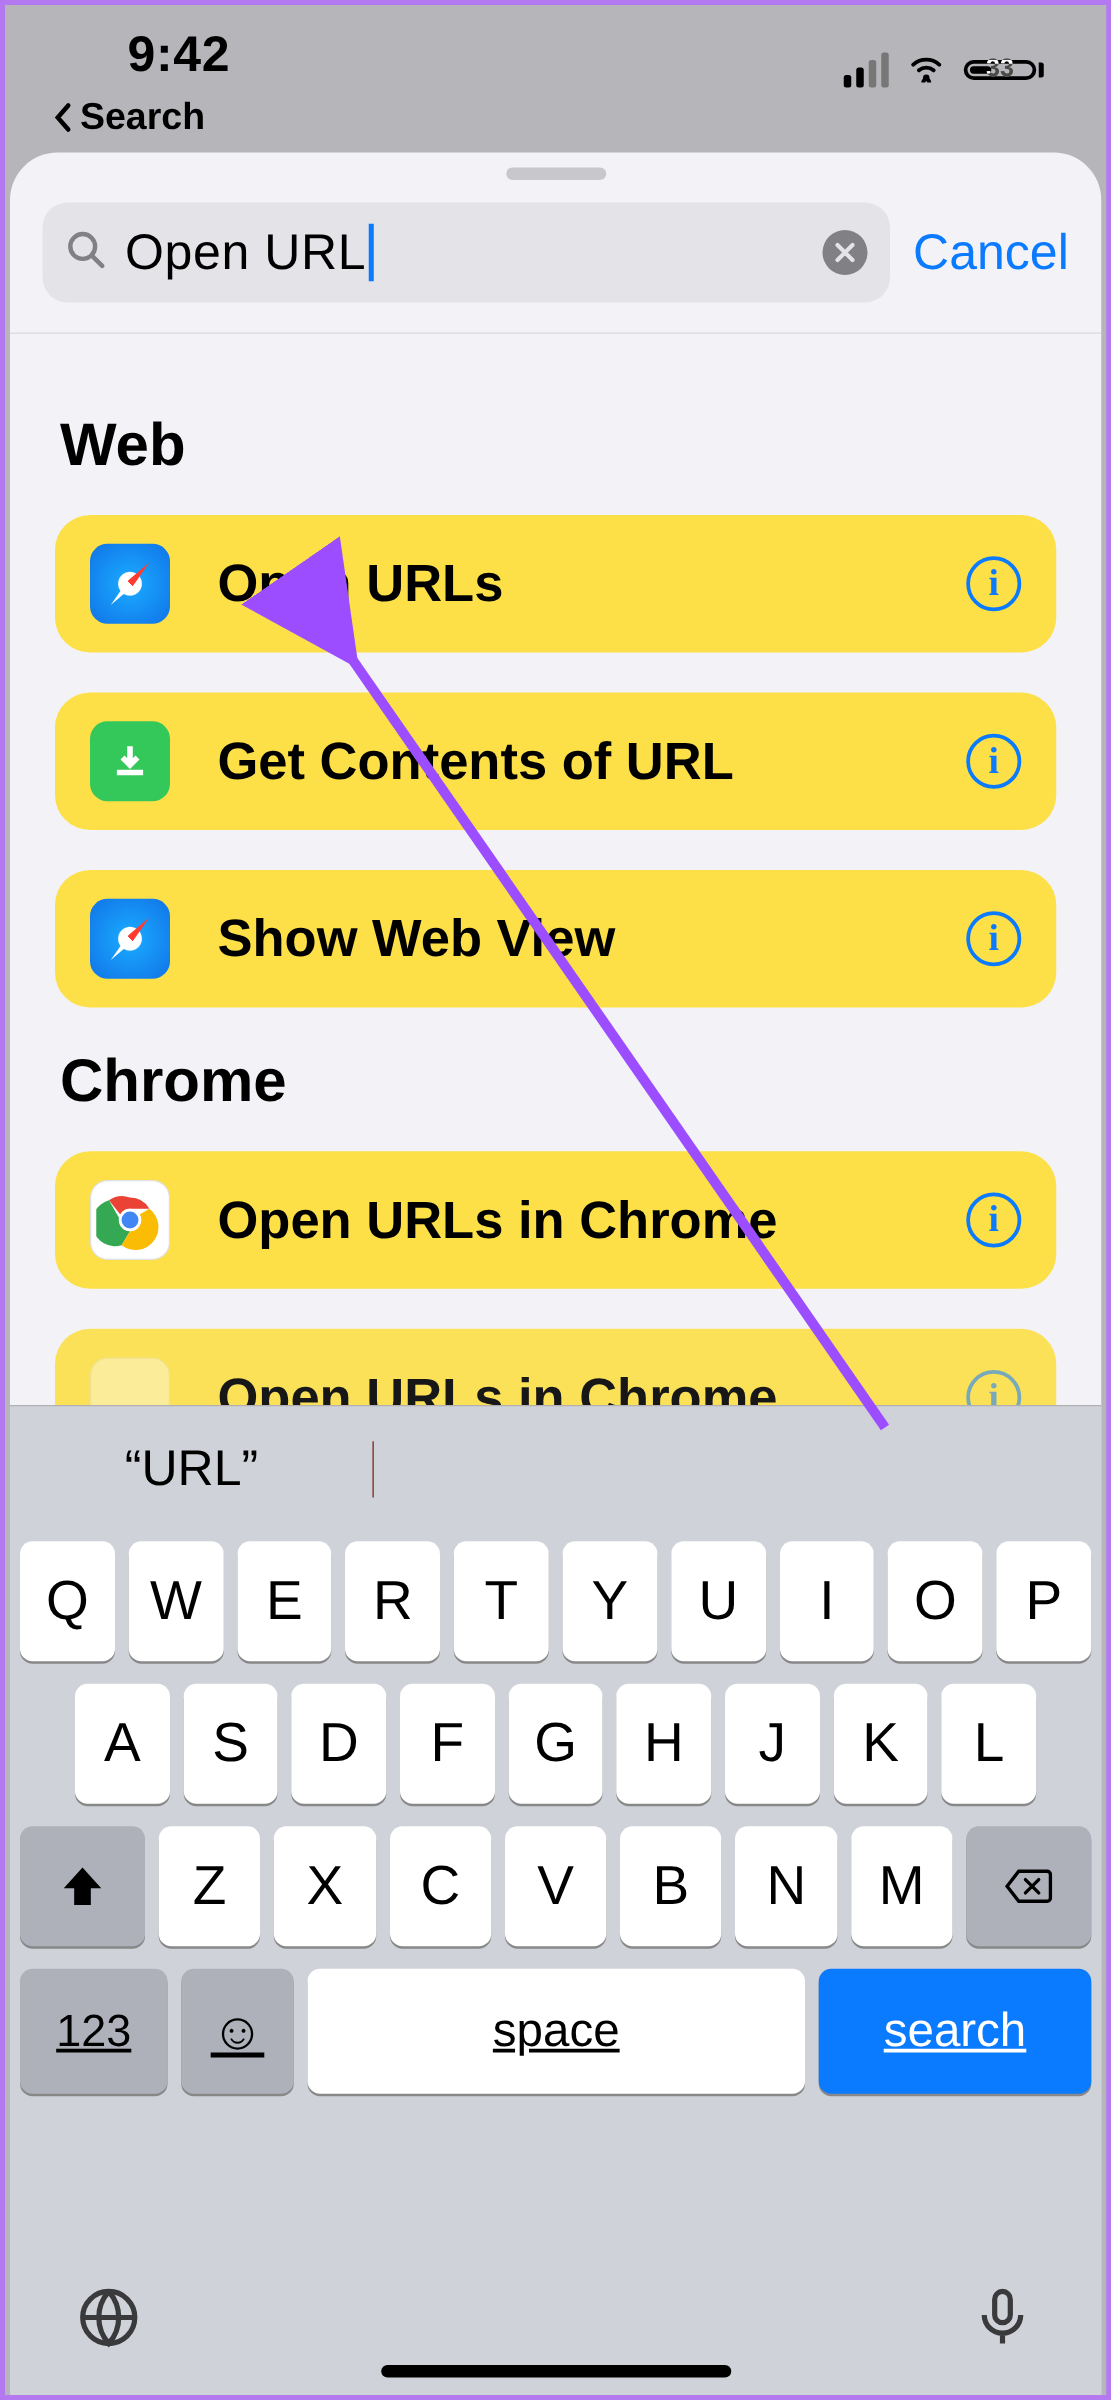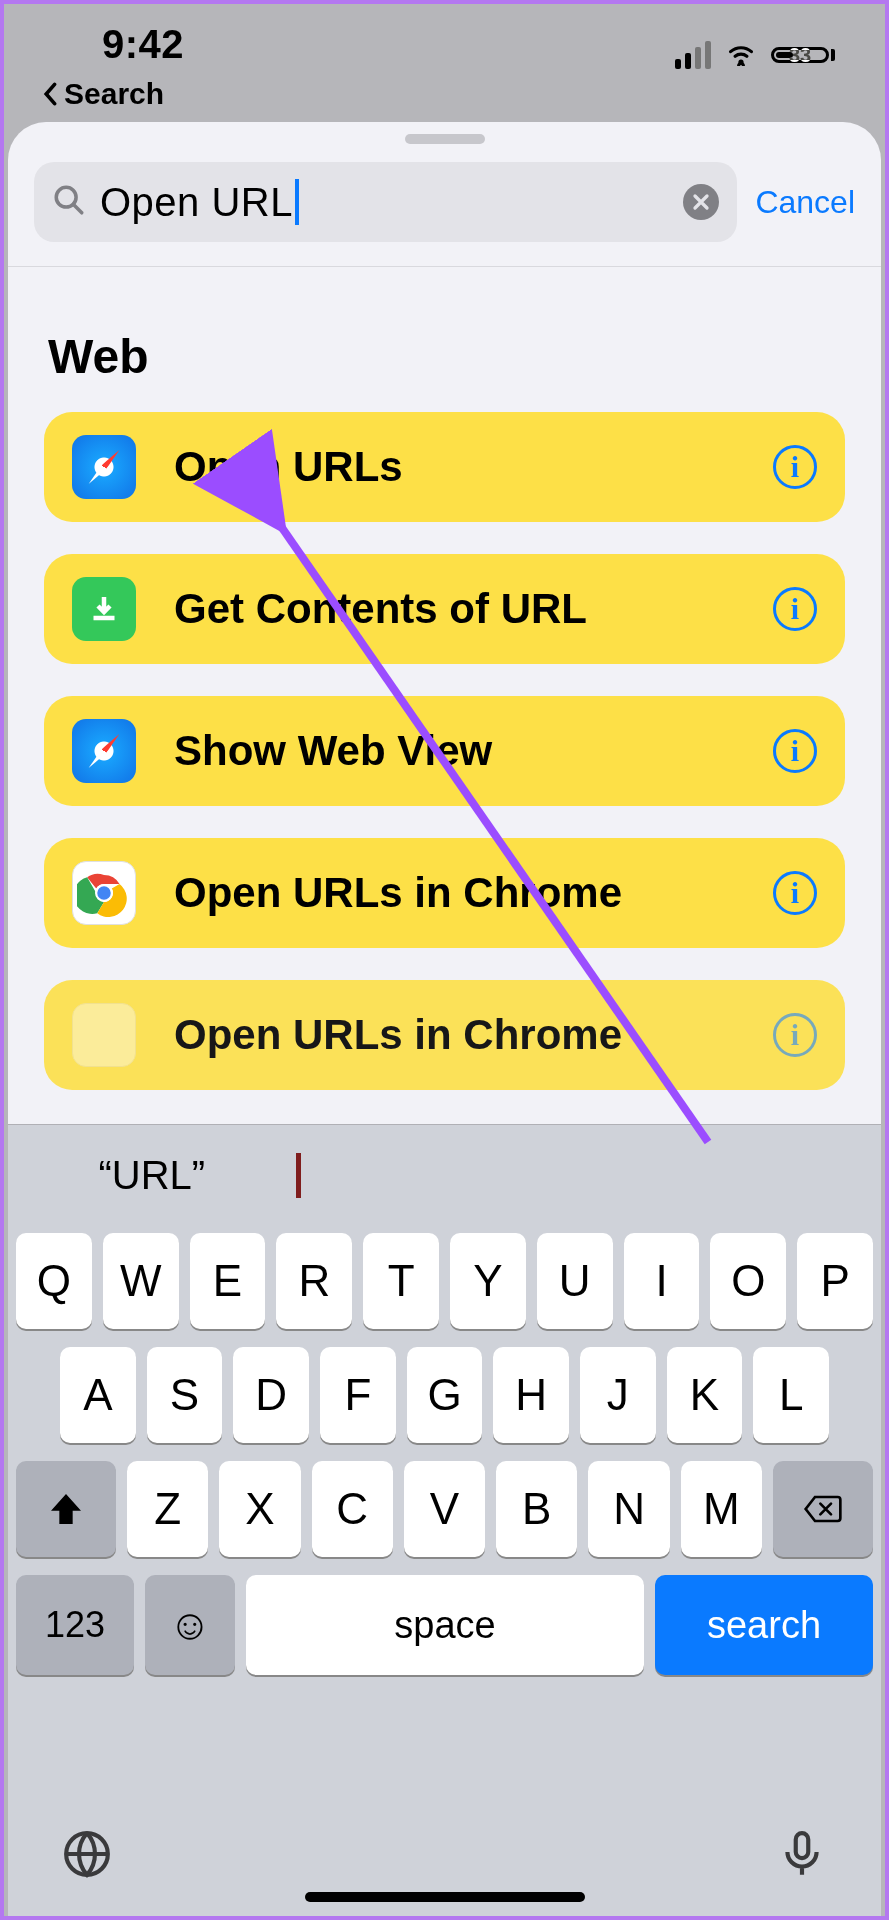--- a/index.html
+++ b/index.html
@@ -44,21 +44,21 @@
   .grabber { width:80px;height:10px;background:#c7c7cc;border-radius:5px;margin:12px auto 0;}
   .search-row { display:flex; align-items:center; padding:18px 26px 24px 26px; gap:18px;}
   .search-field {
     flex:1; height:80px; background:#e3e3e8; border-radius:20px;
     display:flex; align-items:center; padding:0 18px; gap:14px;
   }
   .search-glyph svg{width:34px;height:34px;fill:#808085;}
   .search-text { font-size:40px; color:#000; letter-spacing:0.5px; flex:1; display:flex; align-items:center;}
   .cursor { display:inline-block; width:4px; height:46px; background:#0a7aff; margin-left:2px;}
   .clear-btn { width:36px;height:36px;border-radius:50%;background:#808085;display:flex;align-items:center;justify-content:center;color:#e3e3e8;font-size:26px;}
-  .cancel { font-size:32px; color:#0a7aff; }
+  .cancel { font-size:40px; color:#0a7aff; }
 
   .divider { height:1px;background:#d9d9de; }
 
   .content { padding: 36px 36px 0 36px; }
   .section-title { font-size:48px; font-weight:700; margin: 26px 0 28px 4px;}
   .action-card {
     background:#fde047; border-radius:28px; height:110px; margin-bottom:32px;
     display:flex; align-items:center; padding:0 28px; gap:38px;
   }
   .action-icon { width:64px;height:64px;border-radius:14px;display:flex;align-items:center;justify-content:center;flex-shrink:0;}
@@ -76,29 +76,29 @@
   .arrow-annot svg{overflow:visible;}
 
   
   .keyboard {
     position:absolute; left:0; right:0; bottom:0; height:792px;
     background:#cfd2d9; border-top:1px solid #b0b0b5;
     display:flex; flex-direction:column;
   }
   .sugg-row{height:100px;display:flex;align-items:center;}
   .sugg{flex:1;text-align:center;font-size:40px;color:#000;}
-  .sugg.sep{border-right:5px solid #7f1d1d;}
+  .sugg.sep{border-right:1px solid #7f1d1d;}
   .kb-rows{flex:1;display:flex;flex-direction:column;padding:8px 8px 0 8px;gap:18px;}
   .krow{display:flex;gap:11px;justify-content:center;}
   .key{background:#fff;border-radius:10px;box-shadow:0 2px 0 #888;flex:1;height:96px;display:flex;align-items:center;justify-content:center;font-size:44px;}
   .krow.r2{padding:0 44px;}
   .key.fn{background:#aeb1ba;flex:0 0 100px;}
   .shift svg,.bksp svg{width:40px;height:40px;}
   .bottom-row{display:flex;gap:11px;padding:0 0 0 0;}
-  .bottom-row .key{height:100px;}
+  .bottom-row .key{height:100px;text-decoration:underline;}
   .key.k123{flex:0 0 118px;background:#aeb1ba;font-size:36px;}
   .key.emoji{flex:0 0 90px;background:#aeb1ba;font-size:42px;}
   .key.space{flex:1;background:#fff;font-size:38px;}
   .key.search{flex:0 0 218px;background:#0a7aff;color:#fff;font-size:38px;}
   .kb-footer{height:120px;display:flex;justify-content:space-between;align-items:center;padding:0 54px;}
   .kb-footer svg{width:50px;height:50px;stroke:#3a3a3c;fill:none;stroke-width:2;}
   .home-ind{position:absolute;bottom:14px;left:50%;transform:translateX(-50%);width:280px;height:10px;background:#000;border-radius:5px;}
 </style>
 </head>
 <body>
@@ -181,20 +181,21 @@
       <div class="action-label">Get Contents of URL</div>
       <div class="info-btn">i</div>
     </div>
 
     <div class="action-card">
       <div class="action-icon safari-icon"></div>
       <div class="action-label">Show Web View</div>
       <div class="info-btn">i</div>
     </div>
 
+    <div class="section-title">Chrome</div>
 
     <div class="action-card">
       <div class="action-icon chrome-icon">
         <svg viewBox="0 0 48 48">
             <circle cx="24" cy="24" r="22" fill="#fff"></circle>
             <path d="M24 8 a16 16 0 0 1 13.8 8 H24 a8 8 0 0 0 -6.9 4 L9 10 A16 16 0 0 1 24 8" fill="#ea4335"></path>
             <path d="M9 10 l8.1 14 A8 8 0 0 0 24 32 l-6 10 A16 16 0 0 1 9 10" fill="#34a853"></path>
             <path d="M37.8 16 A16 16 0 0 1 18 42 l6 -10 a8 8 0 0 0 6.9 -12 z" fill="#fbbc05"></path>
             <circle cx="24" cy="24" r="7" fill="#4285f4"></circle>
             <circle cx="24" cy="24" r="7" fill="none" stroke="#fff" stroke-width="2"></circle>

